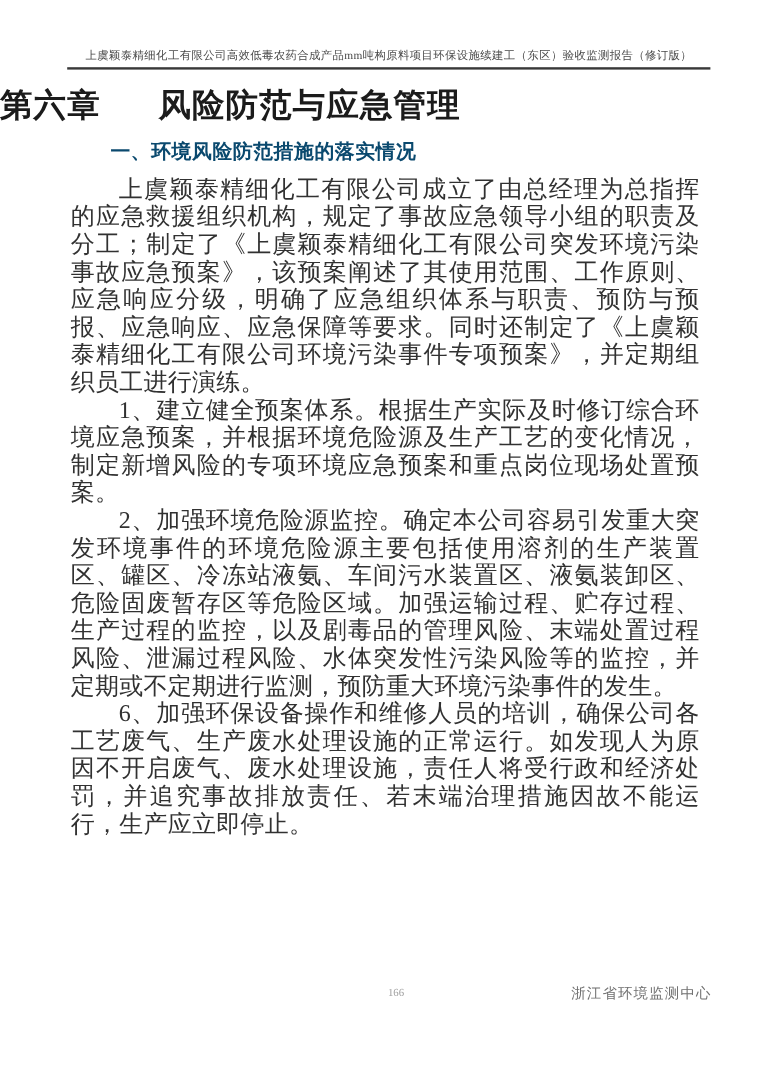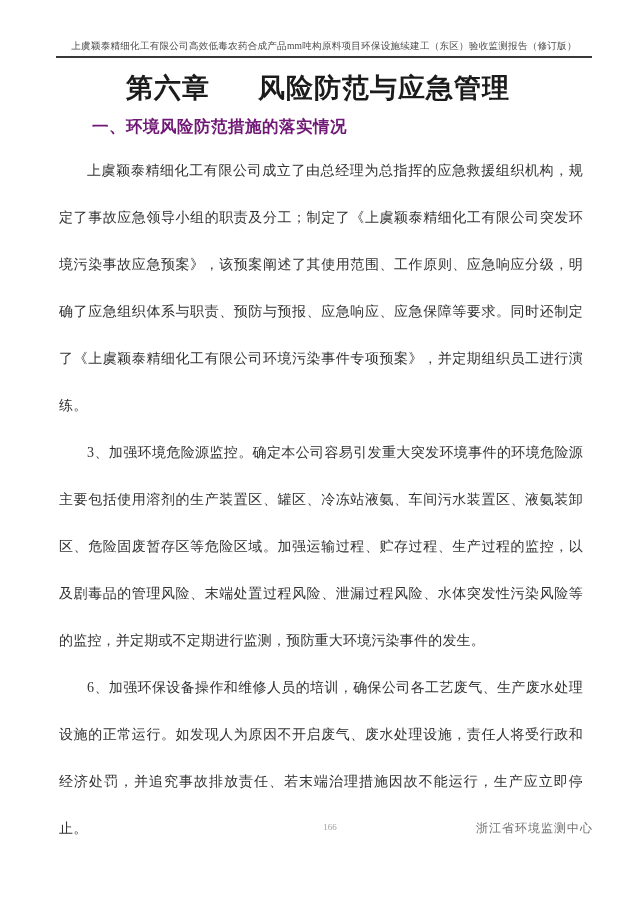--- a/index.html
+++ b/index.html
@@ -42,55 +42,54 @@
     height: 0;
     border-top: 2px solid #3a3a3a;
   }
   
   .chapter-title {
     position: absolute;
     top: 70px;
     left: 0;
     width: 636px;
     margin: 0;
-    text-align: center;
     font-family: "Liberation Sans", sans-serif;
     font-weight: bold;
     font-size: 27px;
     color: #1d1d1d;
     letter-spacing: 1px;
   }
   .chapter-gap {
     display: inline-block;
     width: 48px;
   }
   
   .section-heading {
     position: absolute;
     top: 116px;
     left: 92px;
     margin: 0;
     font-family: "Liberation Sans", sans-serif;
     font-weight: bold;
     font-size: 16.5px;
-    color: #701a75;
+    color: #0c4a6e;
     letter-spacing: 0.5px;
   }
   
   .body-block {
     position: absolute;
     top: 147px;
     left: 59px;
     width: 524px;
   }
   .body-block p {
     margin: 0;
     font-family: "Liberation Serif", serif;
-    font-size: 14px;
-    line-height: 47px;
+    font-size: 20px;
+    line-height: 23px;
     text-align: justify;
     text-indent: 2em;
     color: #333333;
     letter-spacing: 0.2px;
   }
   
   .page-number {
     position: absolute;
     top: 822px;
     left: 0;
@@ -123,21 +122,22 @@
     <div class="header-rule"></div>
 
     <h1 class="chapter-title">
       <span>第六章</span><span class="chapter-gap"></span><span>风险防范与应急管理</span>
     </h1>
 
     <h2 class="section-heading">一、环境风险防范措施的落实情况</h2>
 
     <div class="body-block">
       <p>上虞颖泰精细化工有限公司成立了由总经理为总指挥的应急救援组织机构，规定了事故应急领导小组的职责及分工；制定了《上虞颖泰精细化工有限公司突发环境污染事故应急预案》，该预案阐述了其使用范围、工作原则、应急响应分级，明确了应急组织体系与职责、预防与预报、应急响应、应急保障等要求。同时还制定了《上虞颖泰精细化工有限公司环境污染事件专项预案》，并定期组织员工进行演练。</p>
-      <p>3、加强环境危险源监控。确定本公司容易引发重大突发环境事件的环境危险源主要包括使用溶剂的生产装置区、罐区、冷冻站液氨、车间污水装置区、液氨装卸区、危险固废暂存区等危险区域。加强运输过程、贮存过程、生产过程的监控，以及剧毒品的管理风险、末端处置过程风险、泄漏过程风险、水体突发性污染风险等的监控，并定期或不定期进行监测，预防重大环境污染事件的发生。</p>
+      <p>1、建立健全预案体系。根据生产实际及时修订综合环境应急预案，并根据环境危险源及生产工艺的变化情况，制定新增风险的专项环境应急预案和重点岗位现场处置预案。</p>
+      <p>2、加强环境危险源监控。确定本公司容易引发重大突发环境事件的环境危险源主要包括使用溶剂的生产装置区、罐区、冷冻站液氨、车间污水装置区、液氨装卸区、危险固废暂存区等危险区域。加强运输过程、贮存过程、生产过程的监控，以及剧毒品的管理风险、末端处置过程风险、泄漏过程风险、水体突发性污染风险等的监控，并定期或不定期进行监测，预防重大环境污染事件的发生。</p>
       <p>6、加强环保设备操作和维修人员的培训，确保公司各工艺废气、生产废水处理设施的正常运行。如发现人为原因不开启废气、废水处理设施，责任人将受行政和经济处罚，并追究事故排放责任、若末端治理措施因故不能运行，生产应立即停止。</p>
     </div>
 
     <div class="page-number">166</div>
 
     <div class="footer-org">浙江省环境监测中心</div>
 
   </div>
 
 </div>

